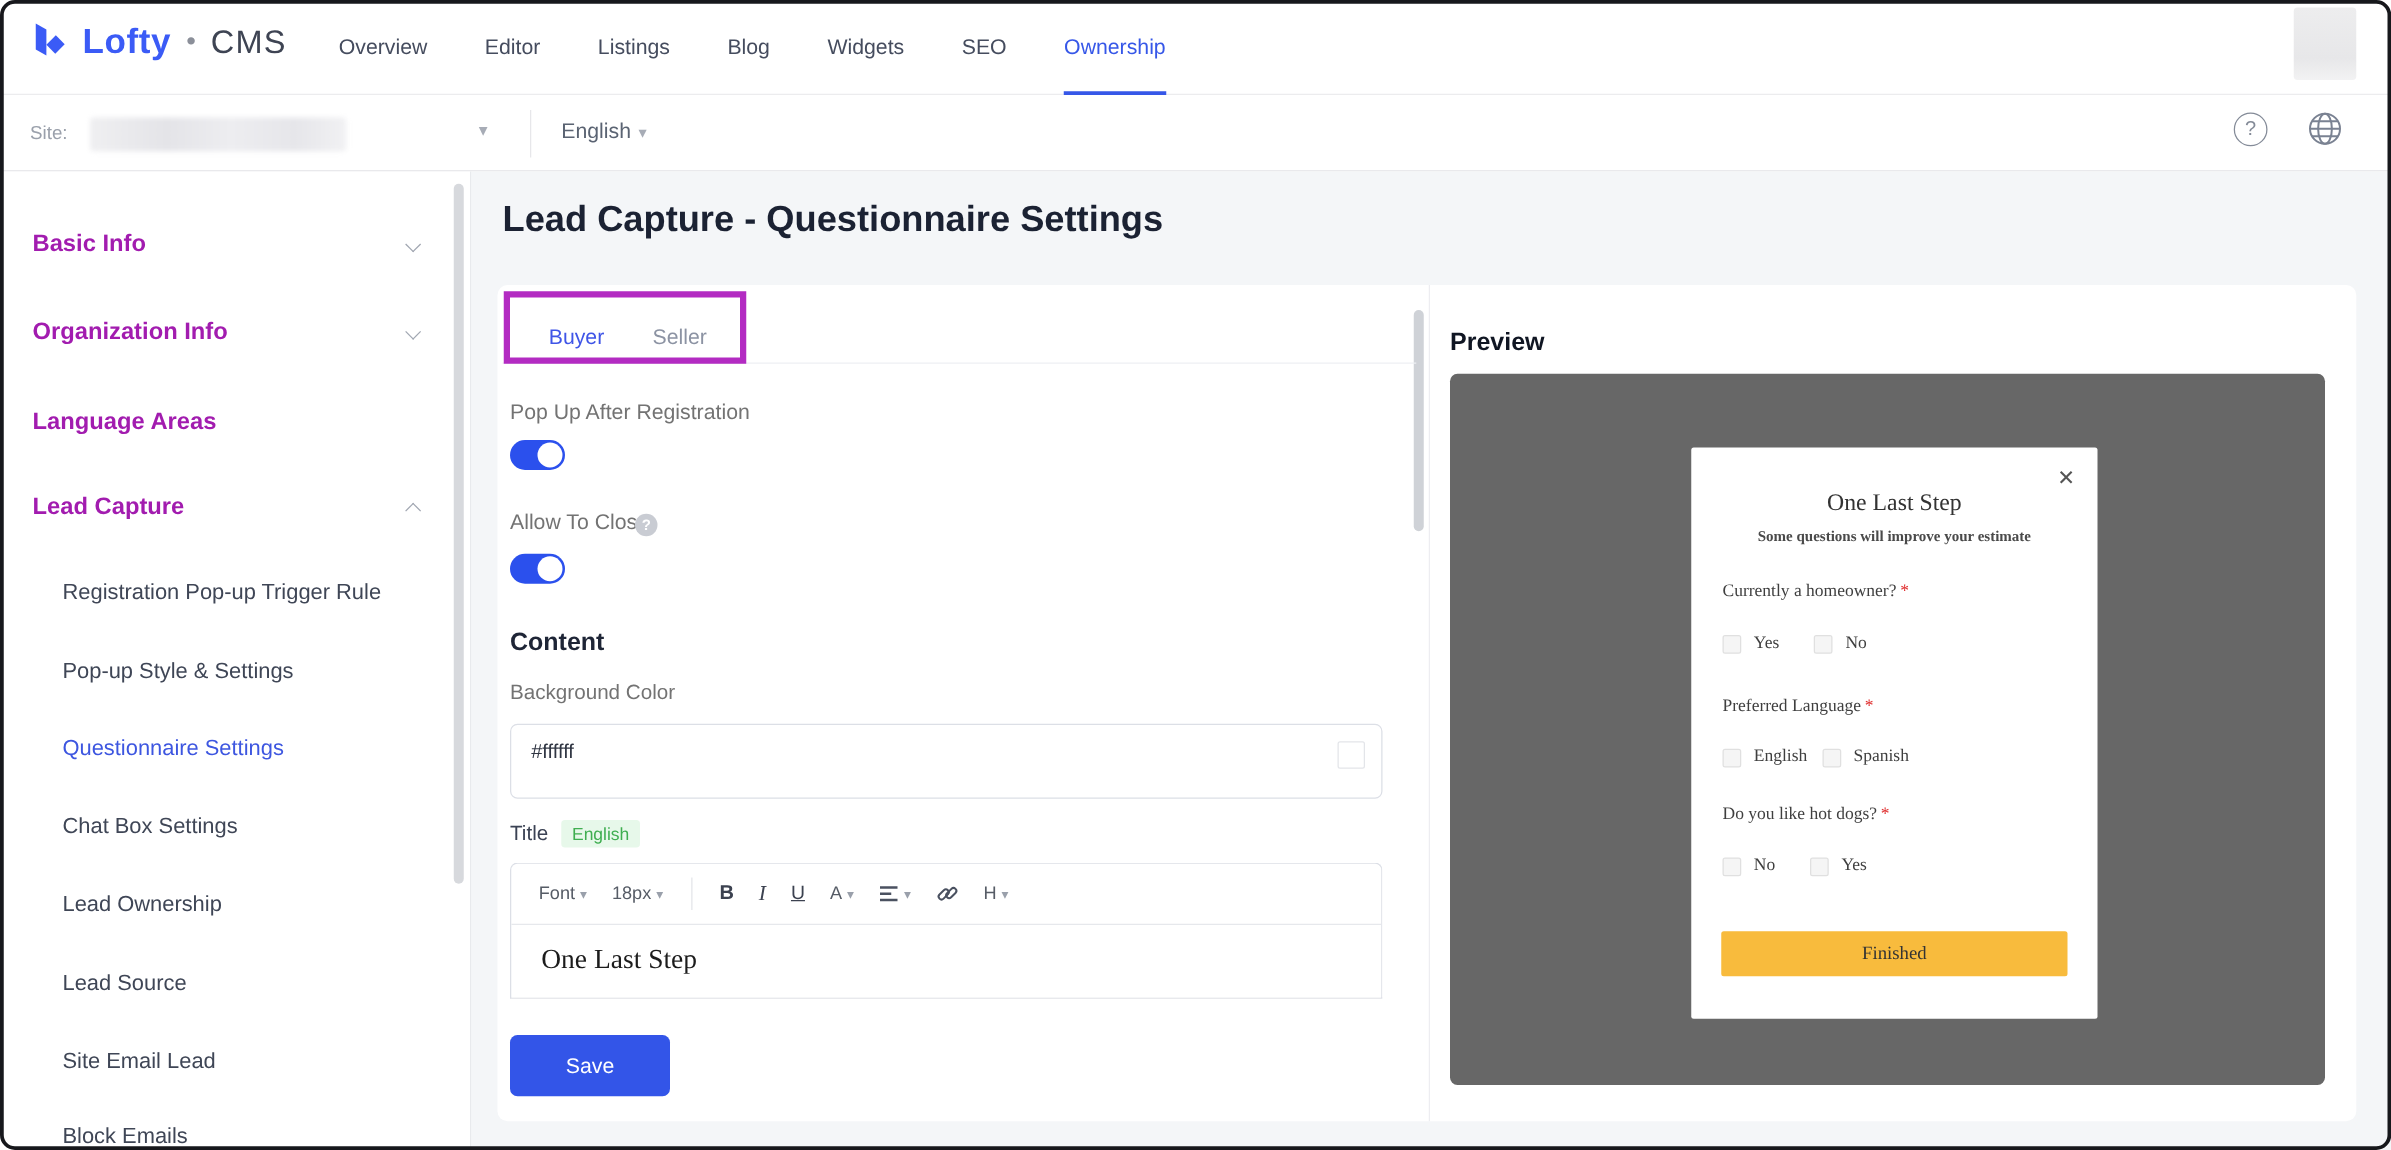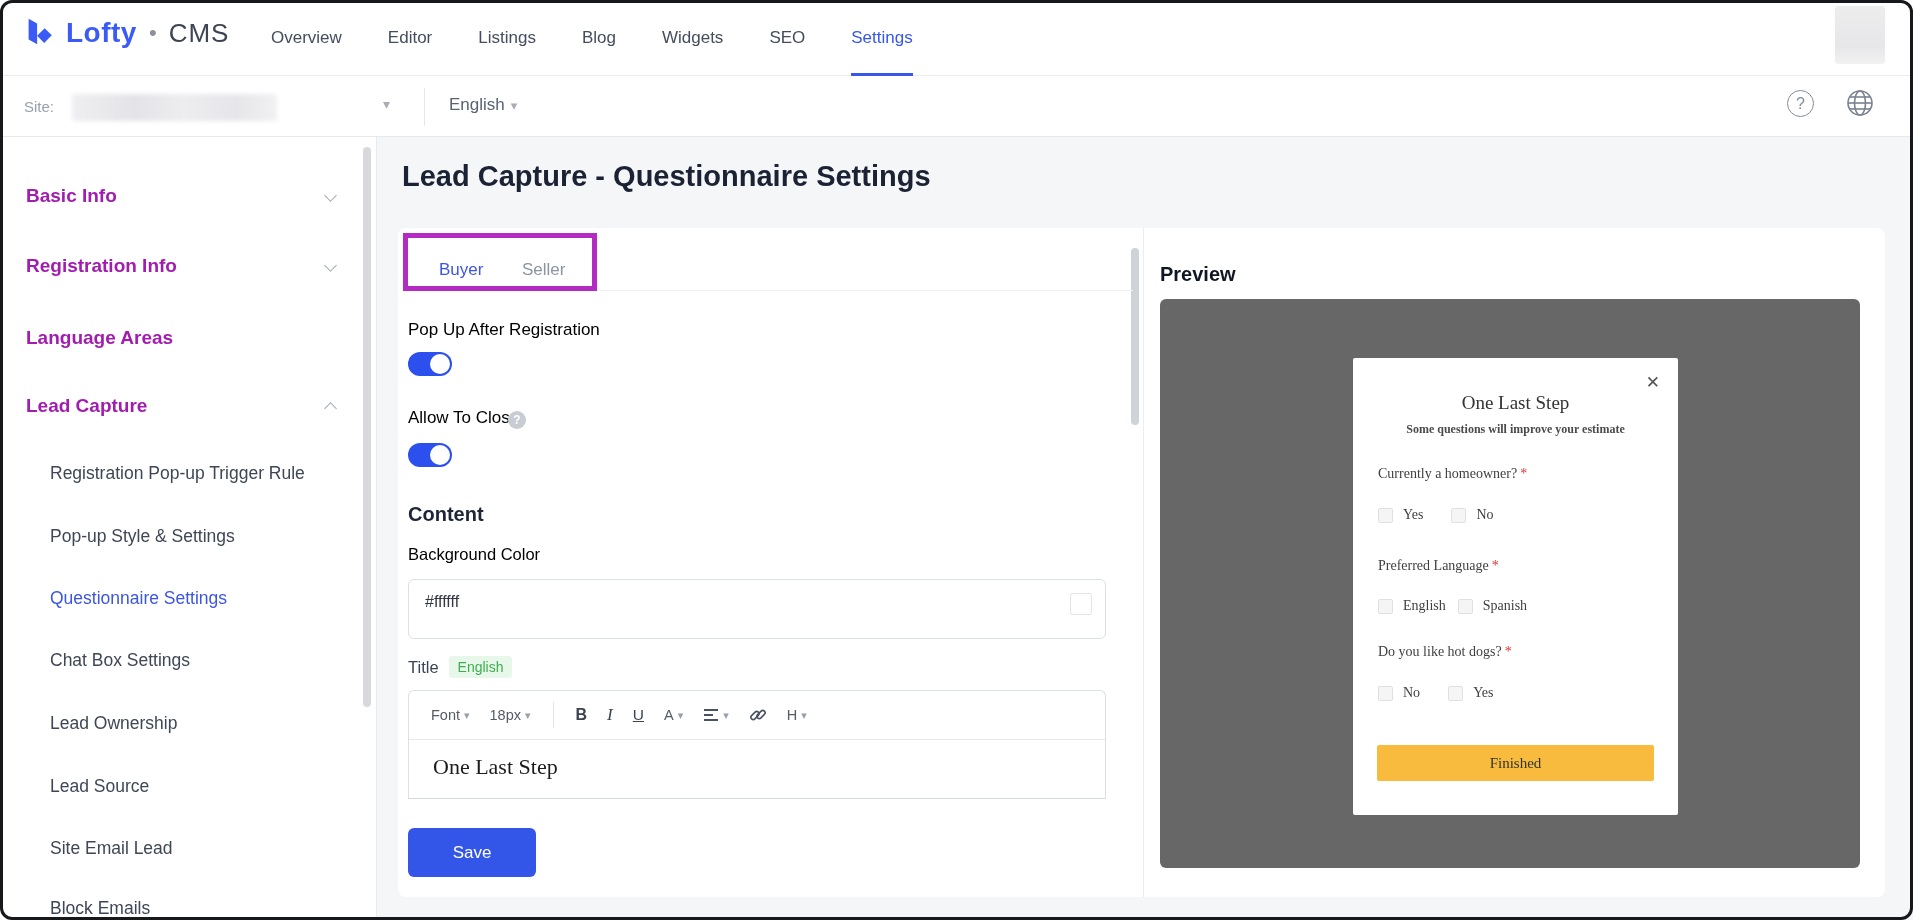--- a/index.html
+++ b/index.html
@@ -51,21 +51,21 @@
 
   
   .tab { position:absolute; top:260px; font-size:17px; cursor:pointer; }
   .tab.active { color:#3f55e7; }
   .tab.inactive { color:#8c93a3; }
   .tab-underline { position:absolute; left:437px; top:287px; width:60px; height:3px; background:#3f55e7; border-radius:2px; }
   .tabs-border { position:absolute; left:402px; top:290px; width:731px; height:1px; background:#eef0f3; }
   .annotation-box { position:absolute; left:403px; top:233px; width:194px; height:58px; border:5px solid #b32bc2; z-index:50; pointer-events:none; }
 
   
-  .form-label { position:absolute; left:408px; font-size:17px; color:#000000; }
+  .form-label { position:absolute; left:408px; font-size:17px; color:#737373; }
   .toggle { position:absolute; left:408px; width:44px; height:24px; border-radius:12px; background:#2b50ed; cursor:pointer; }
   .toggle::after { content:""; position:absolute; right:2px; top:2px; width:20px; height:20px; border-radius:50%; background:#fff; }
   .help-filled { position:absolute; left:508px; top:411px; width:18px; height:18px; border-radius:50%; background:#c9ccd3; color:#fff;
     font-size:12px; font-weight:700; display:flex; align-items:center; justify-content:center; }
   .section-heading { position:absolute; left:408px; top:503px; font-size:20px; font-weight:700; color:#1e2536; }
   .bg-input { position:absolute; left:408px; top:579px; width:698px; height:60px; border:1px solid #dcdfe6; border-radius:6px; background:#fff; }
   .bg-input .val { position:absolute; left:16px; top:13px; font-size:16px; color:#303643; }
   .bg-swatch { position:absolute; right:13px; top:13px; width:22px; height:22px; background:#ffffff; border:1px solid #e3e5e9; border-radius:2px; cursor:pointer; }
   .title-row { position:absolute; left:408px; top:656px; display:flex; align-items:center; gap:10px; }
   .title-row .lbl { font-size:16.5px; color:#3b4254; }
@@ -116,21 +116,21 @@
       <span class="brand-dot">•</span>
       <span class="brand-product">CMS</span>
     </div>
     <div class="nav-items">
       <div class="nav-item">Overview</div>
       <div class="nav-item">Editor</div>
       <div class="nav-item">Listings</div>
       <div class="nav-item">Blog</div>
       <div class="nav-item">Widgets</div>
       <div class="nav-item">SEO</div>
-      <div class="nav-item active">Settings</div>
+      <div class="nav-item active">Ownership</div>
     </div>
     <div class="avatar"></div>
   </div>
 
   <div class="sitebar">
     <span class="site-label">Site:</span>
     <div class="site-blur"></div>
     <span class="site-caret">▾</span>
     <div class="sitebar-divider"></div>
     <span class="lang"><span>English</span><span class="caret">▾</span></span>
@@ -144,21 +144,21 @@
       <line x1="4.6" y1="9" x2="25.4" y2="9"></line>
       <line x1="4.6" y1="21" x2="25.4" y2="21"></line>
     </g>
   </svg>
 
   <div class="sidebar">
     <div class="side-scroll"></div>
   </div>
   <div class="side-item group" style="top:185px">Basic Info</div>
   <span class="chev down" style="top:191px"></span>
-  <div class="side-item group" style="top:255px">Registration Info</div>
+  <div class="side-item group" style="top:255px">Organization Info</div>
   <span class="chev down" style="top:261px"></span>
   <div class="side-item group" style="top:327px">Language Areas</div>
   <div class="side-item group" style="top:395px">Lead Capture</div>
   <span class="chev up" style="top:404px"></span>
   <div class="side-item sub" style="top:463px">Registration Pop-up Trigger Rule</div>
   <div class="side-item sub" style="top:526px">Pop-up Style &amp; Settings</div>
   <div class="side-item sub active" style="top:588px">Questionnaire Settings</div>
   <div class="side-item sub" style="top:650px">Chat Box Settings</div>
   <div class="side-item sub" style="top:713px">Lead Ownership</div>
   <div class="side-item sub" style="top:776px">Lead Source</div>

